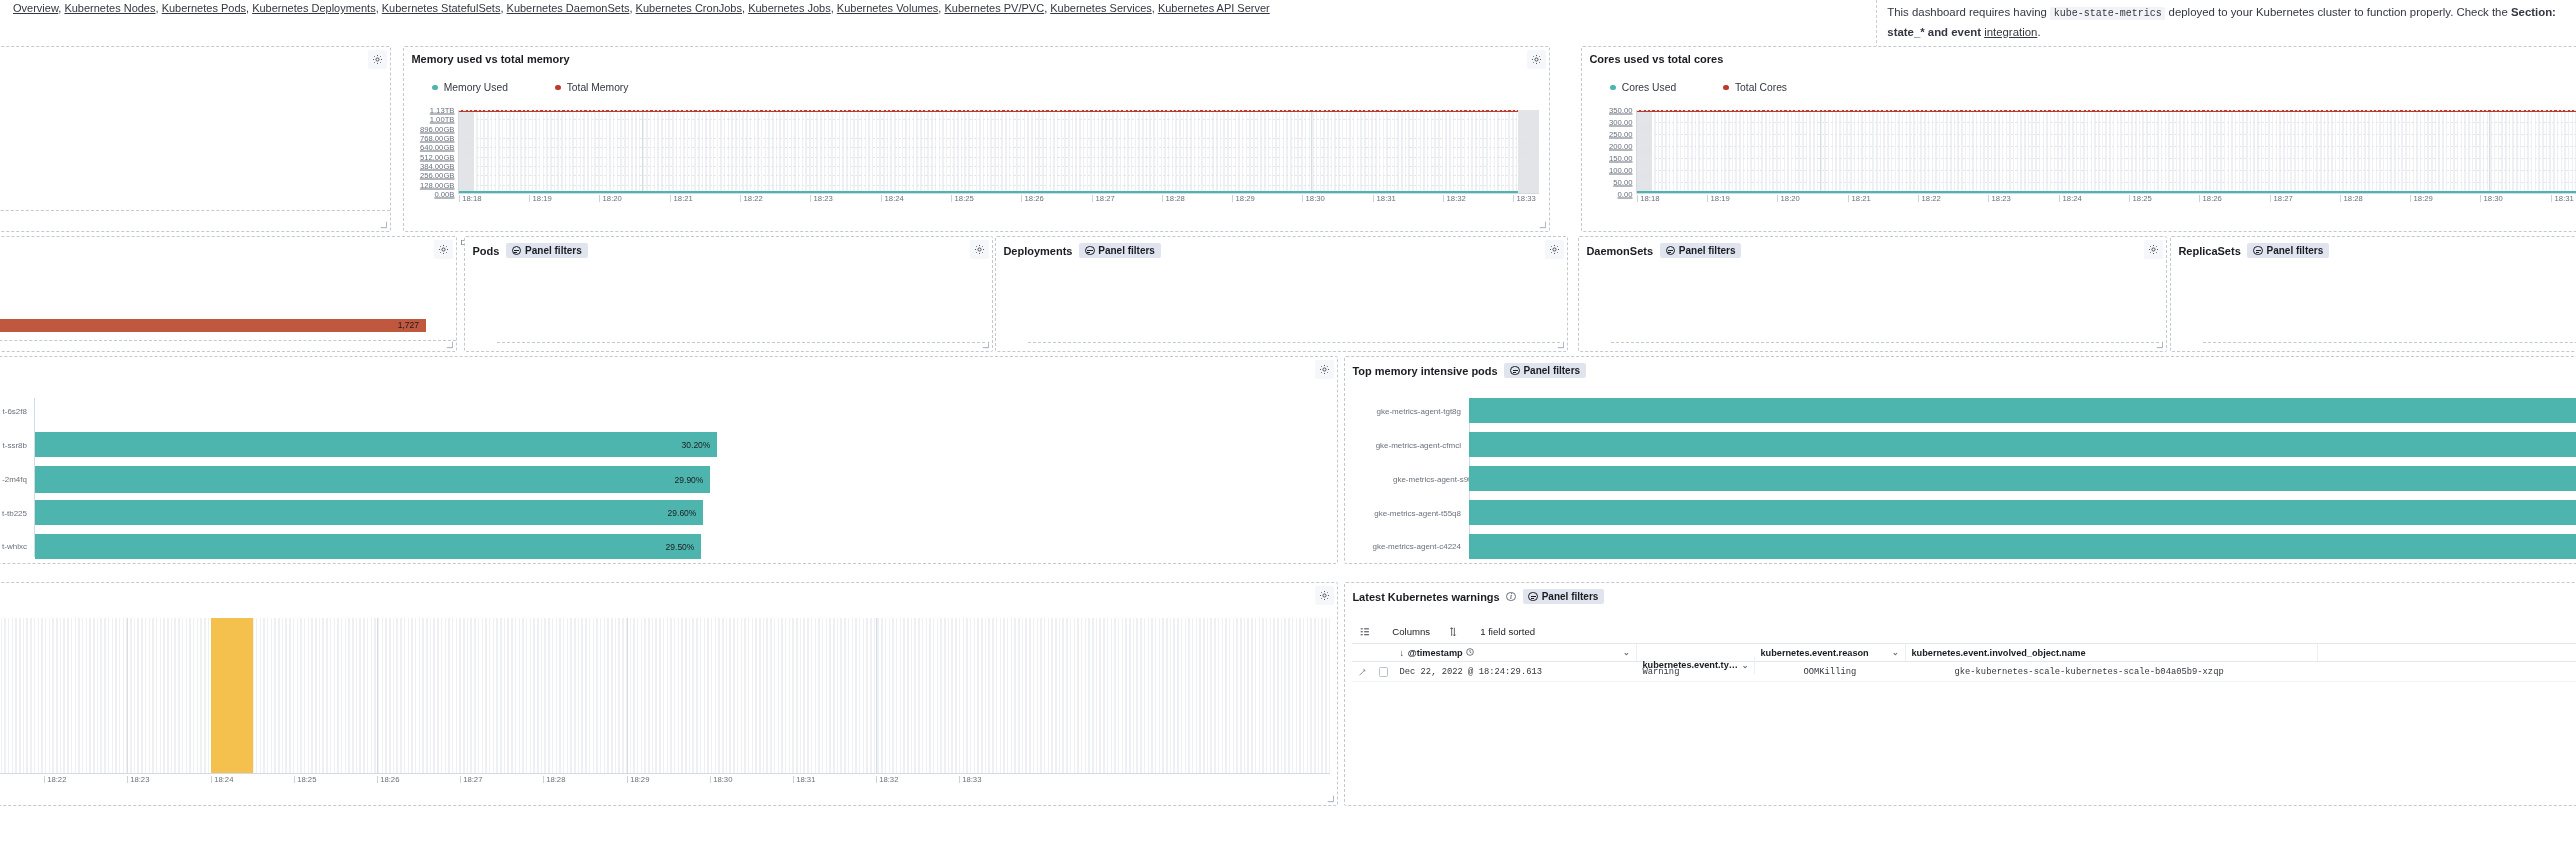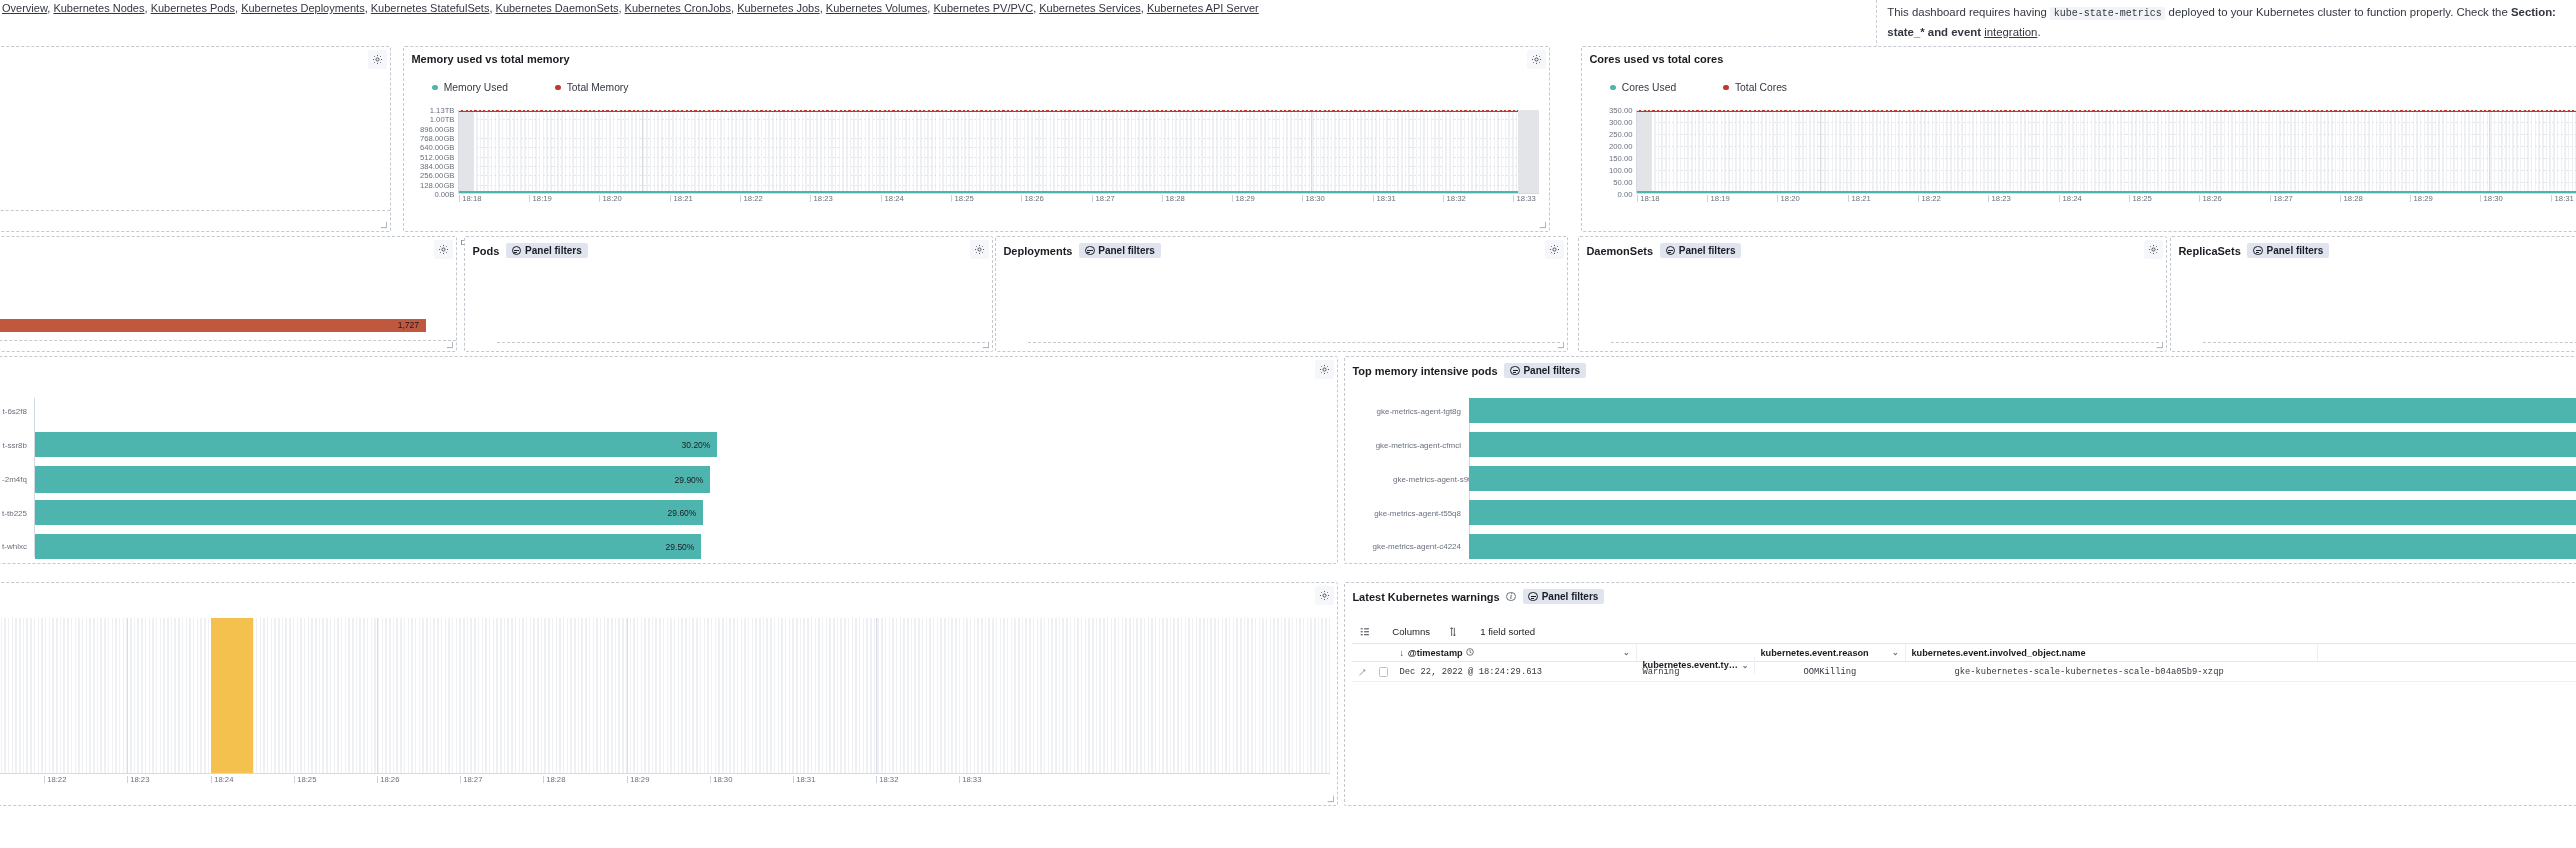--- a/index.html
+++ b/index.html
@@ -9,21 +9,21 @@
     background: #ffffff;
     font-family: "Liberation Sans", sans-serif;
     overflow: hidden;
   }
   .page { position: relative; width: 2576px; height: 848px; background:#fff; }
 
   
   .topnav {
     position:absolute; left:0; top:0; width:1362px; height:16px;
     font-size:11px; color:#343741; white-space:nowrap; line-height:16px;
-    padding-left:2px;
+    padding-left:13px;
   }
   .topnav a { color:#343741; text-decoration:underline; }
   .topnav .sep { color:#343741; text-decoration:none; }
 
   
   .callout {
     position:absolute; left:1876px; top:0px; width:700px; height:53px;
     font-size:11.4px; color:#343741; line-height:19px;
     border-left:0.7px dashed #c9cdd4;
     padding:2.9px 0 0 10.3px;
@@ -87,21 +87,21 @@
     position:absolute; display:flex; gap:47px; font-size:10.3px; color:#343741;
   }
   .legend .itm { display:flex; align-items:center; gap:5.9px; }
   .dot { width:5.9px; height:5.9px; border-radius:50%; display:inline-block; }
 
   .plotwrap { position:absolute; }
   .ylabels {
     position:absolute; left:0; top:0; width:46px;
     font-size:7.7px; color:#69707d; text-align:right;
   }
-  .ylabels div { position:absolute; right:2.9px; transform:translateY(-50%); white-space:nowrap; }
+  .ylabels div { position:absolute; right:2.9px; transform:translateY(-50%); white-space:nowrap;text-decoration:underline; }
   .plotarea {
     position:absolute; border-left:0.7px solid #d3dae6; border-bottom:0.7px solid #d3dae6;
     background:
       repeating-linear-gradient(to right, transparent 0 2.2px, #eef0f4 2.2px 3.7px);
     background-size:100% 0.7px;
   }
   .grid-h { position:absolute; left:0; right:0; height:0.7px;
             background:repeating-linear-gradient(to right,#e3e6eb 0 2.2px,transparent 2.2px 4.4px); }
   .grid-v { position:absolute; top:0; bottom:0; width:0.7px; background:#d8dce3; }
   .shade-l { position:absolute; left:0; top:0; bottom:0; background:#e2e4e8; }

